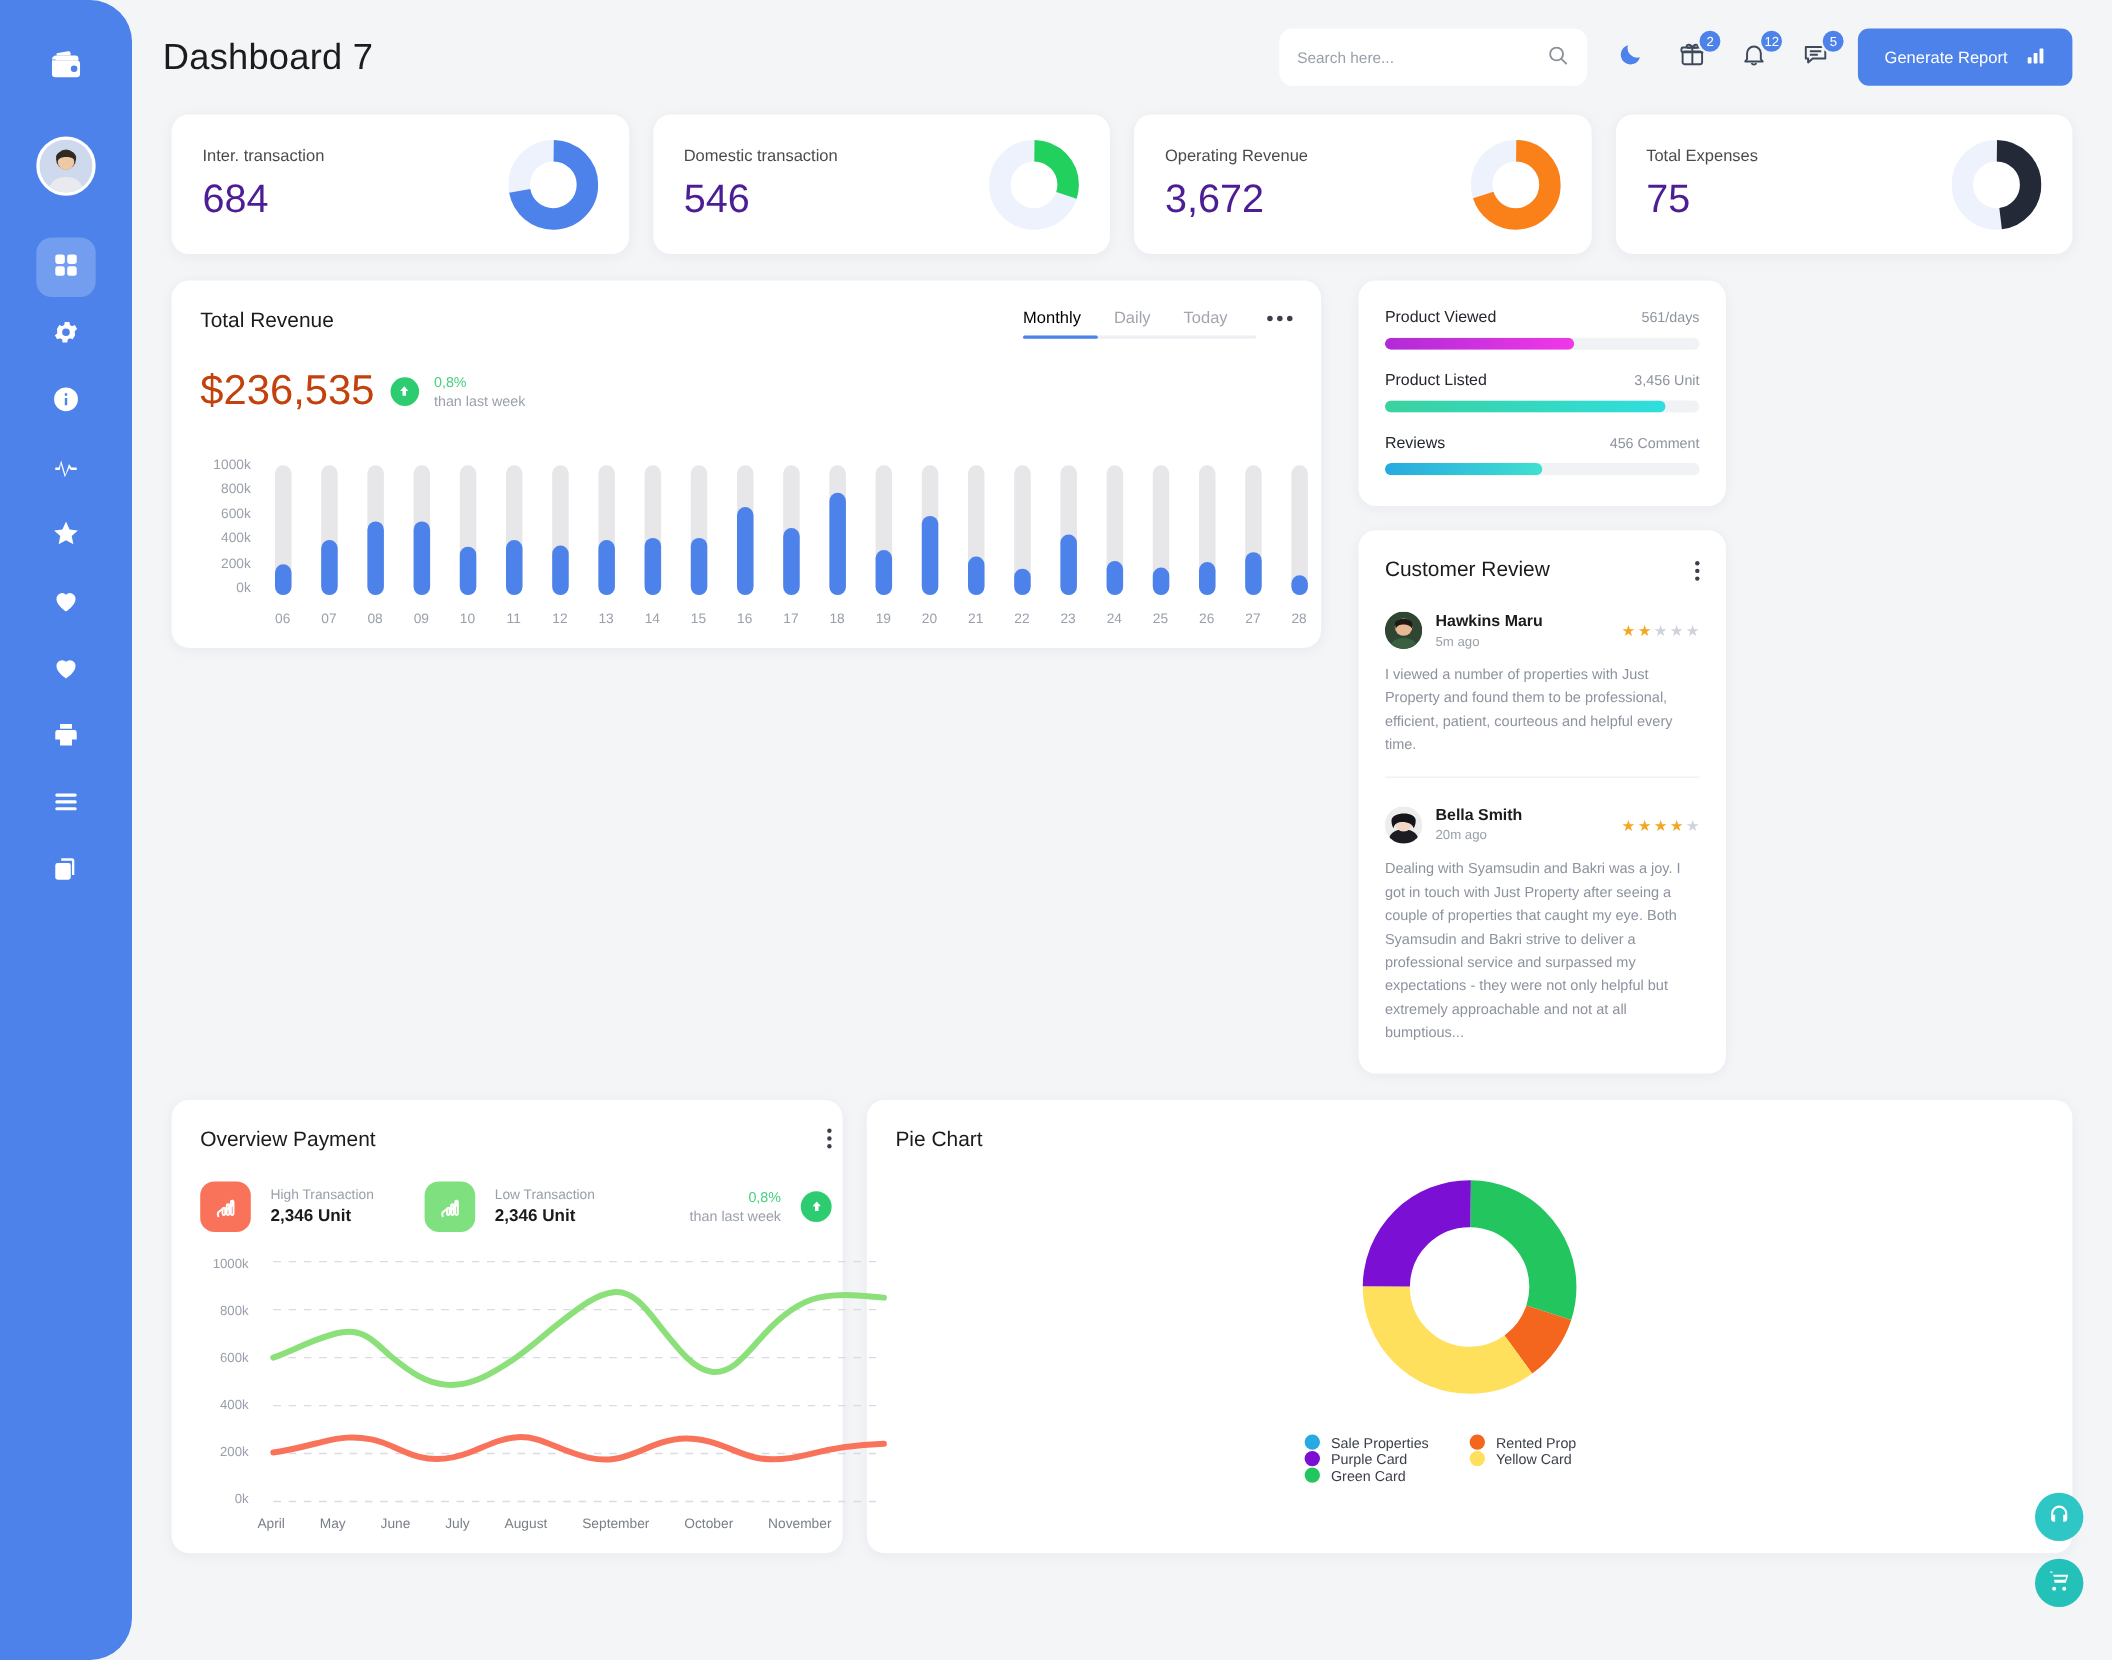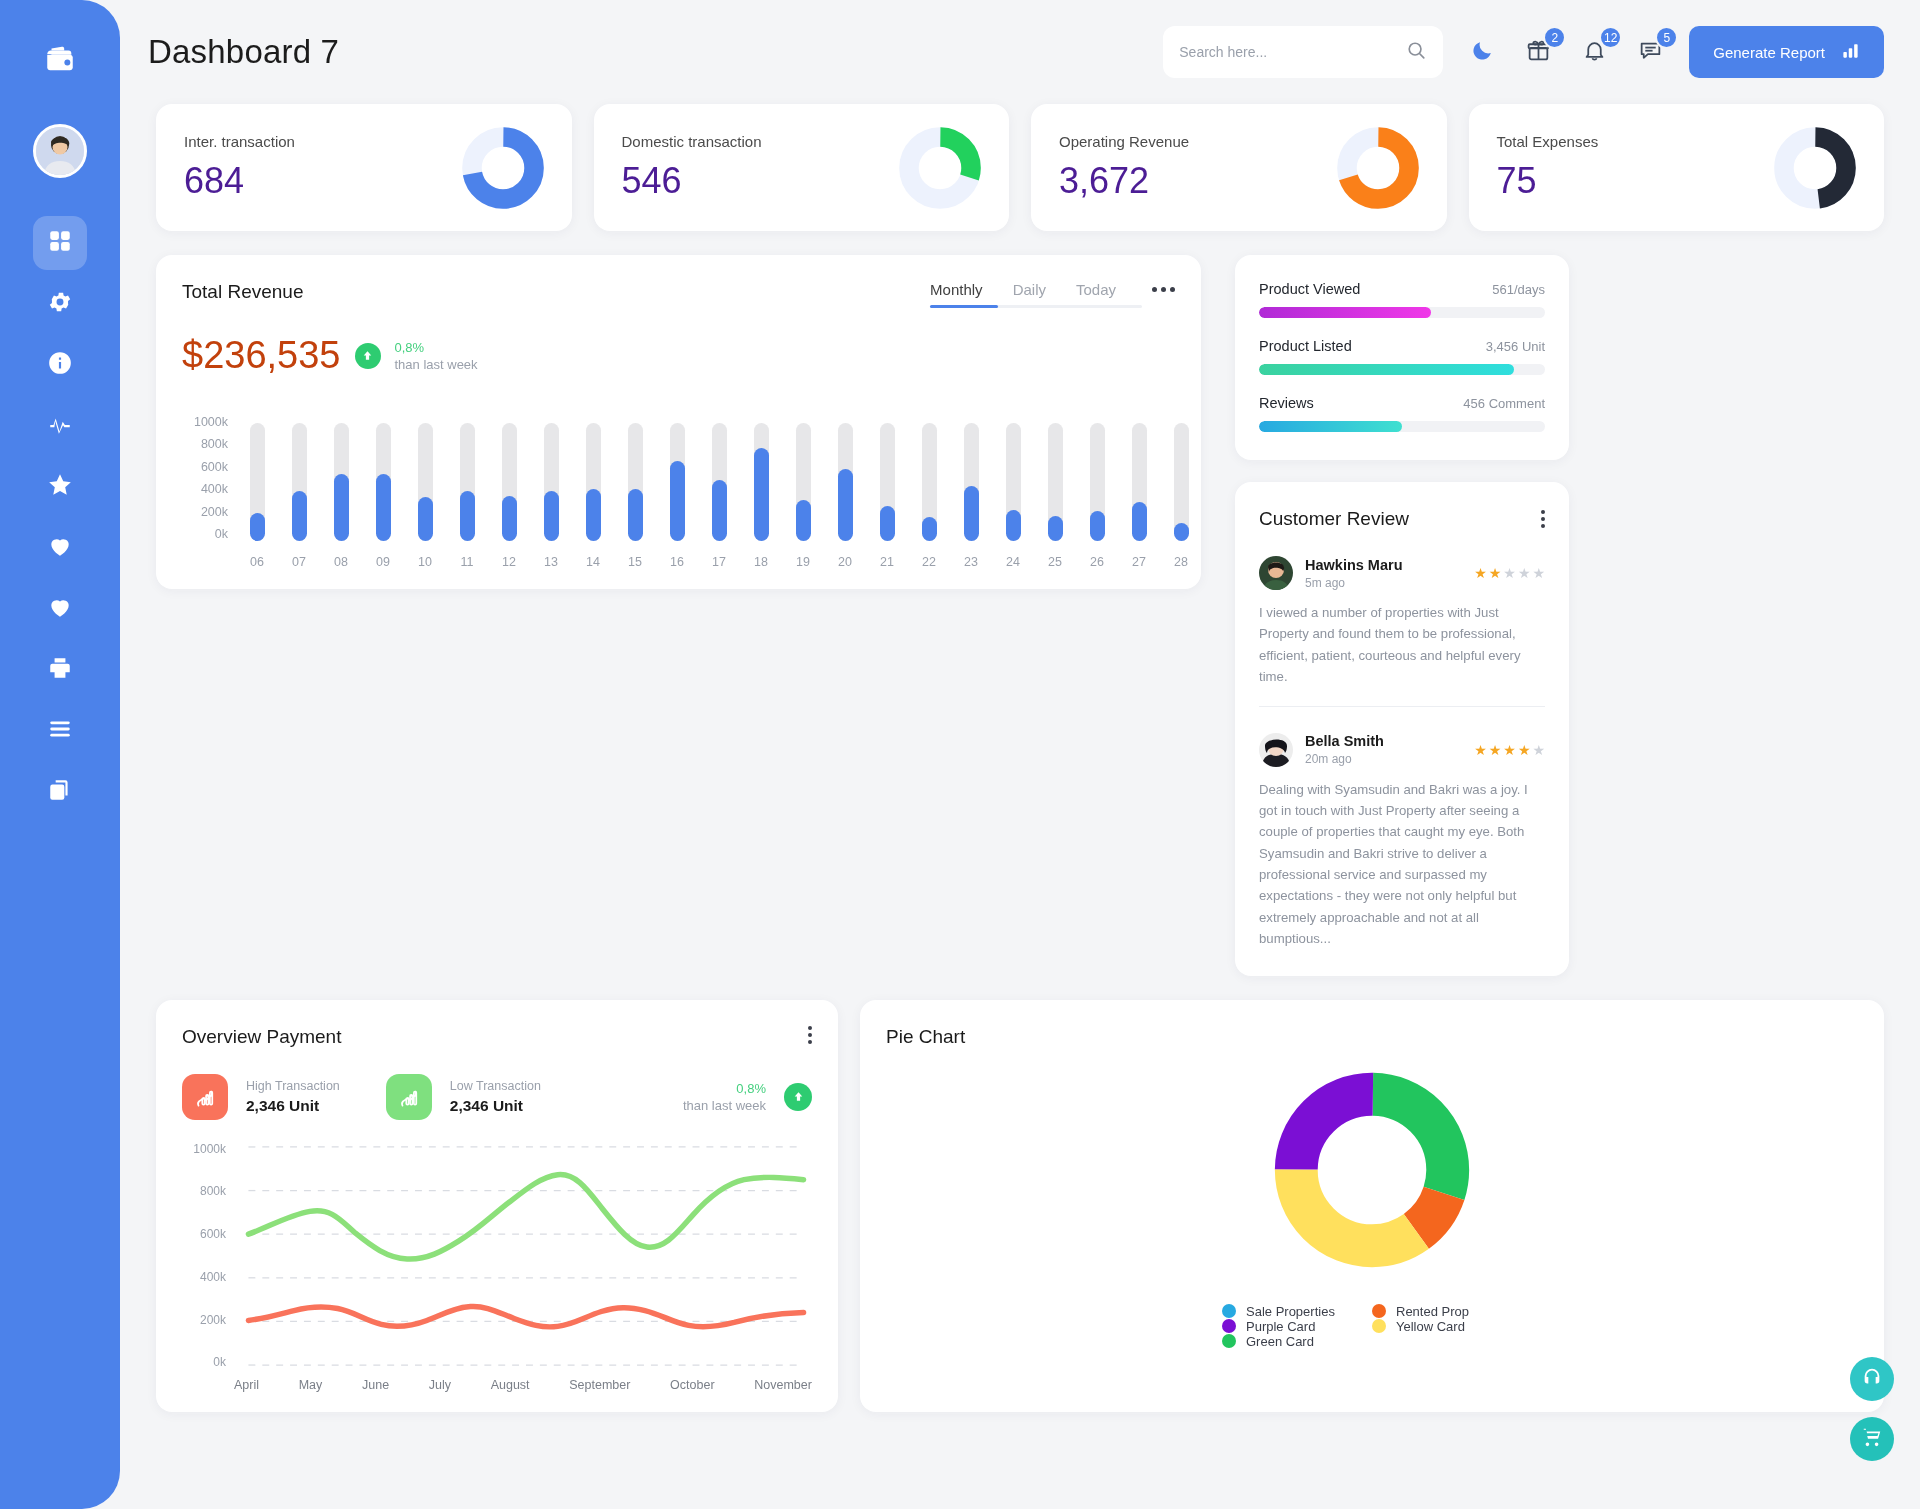--- a/index.html
+++ b/index.html
@@ -80,21 +80,21 @@
   .stat-label { font-size: 15px; color: #4b4b4b; margin-bottom: 10px; }
   .stat-value { font-size: 36px; color: #4c1d95; }
   .donut { margin-left: auto; width: 82px; height: 82px; }
 
   .mid-row { display: flex; gap: 34px; margin-top: 24px; align-items: flex-start; }
   .revenue-card { width: 1045px; padding: 26px 26px 20px 26px; }
   .rev-head { display: flex; align-items: flex-start; }
   .rev-title { font-size: 19px; color: #1b1b1b; }
   .tabs { margin-left: auto; display: flex; align-items: center; gap: 30px; position: relative; padding-bottom: 10px; }
   .tab { font-size: 15px; color: #a0a5ae; cursor: pointer; }
-  .tab.active { color: #404040; }
+  .tab.active { color: #000000; }
   .tabs-underline { position: absolute; left: 0; bottom: 0; height: 3px; width: 212px; background: #eef0f4; border-radius: 2px; }
   .tabs-underline i { display: block; height: 3px; width: 68px; background: #4c82ea; border-radius: 2px; }
   .dots { display: flex; gap: 4px; margin-left: 6px; cursor: pointer; }
   .dots span { width: 5px; height: 5px; border-radius: 50%; background: #3b3f4a; }
 
   .rev-amount-row { display: flex; align-items: center; gap: 14px; margin-top: 26px; }
   .rev-amount { font-size: 38px; color: #c2410c; }
   .up-circle { width: 26px; height: 26px; border-radius: 50%; background: #2ecc71; display: flex; align-items: center; justify-content: center; }
   .up-circle svg { width: 13px; height: 13px; fill: #fff; }
   .rev-pct { font-size: 13px; color: #45d07f; line-height: 1.4; }
@@ -132,21 +132,21 @@
   .star-off { color: #cfd3da; }
   .r-text { font-size: 13.2px; line-height: 1.62; color: #8d939e; margin-top: 12px; }
   .divider { height: 1px; background: #eceef2; margin: 18px 0 0 0; }
   .see-more {
     width: 100%; height: 46px; margin-top: 22px; background: #4c82ea; color: #fff;
     border: none; border-radius: 9px; font-size: 14.5px; cursor: pointer;
     font-family: "Liberation Sans", sans-serif;
   }
 
   .bot-row { display: flex; gap: 22px; margin-top: 24px; }
-  .overview-card { width: 682px; padding: 26px 26px 20px 26px; }
+  .overview-card { width: 610px; padding: 26px 10px 20px 26px; }
   .ov-head { display: flex; align-items: flex-start; }
   .ov-title { font-size: 19px; color: #1b1b1b; }
   .ov-stats { display: flex; align-items: center; margin-top: 26px; gap: 18px; }
   .ov-icon { width: 46px; height: 46px; border-radius: 13px; display: flex; align-items: center; justify-content: center; }
   .ov-icon svg { width: 26px; height: 26px; }
   .ov-tlabel { font-size: 12.5px; color: #9aa0ab; }
   .ov-tval { font-size: 15.5px; color: #1b1b1b; font-weight: bold; margin-top: 4px; }
 
   .linechart { position: relative; height: 250px; margin-top: 22px; }
   .lc-y { position: absolute; left: 0; top: 0; height: 228px; width: 44px; display: flex; flex-direction: column; justify-content: space-between; align-items: flex-end; }

